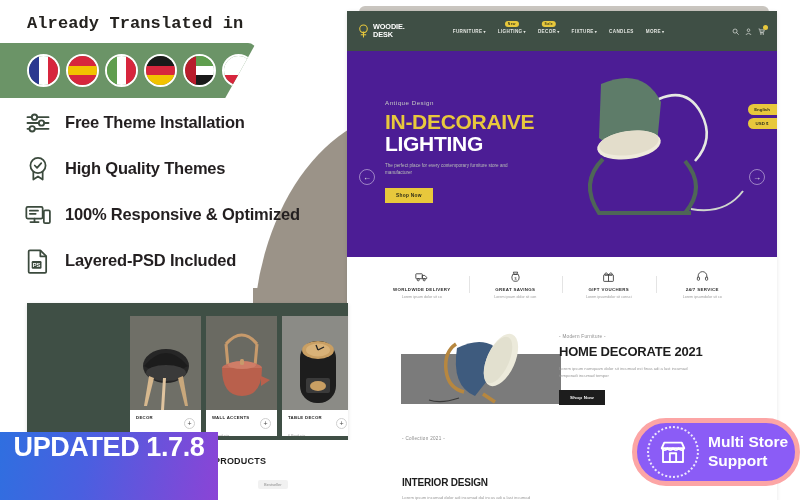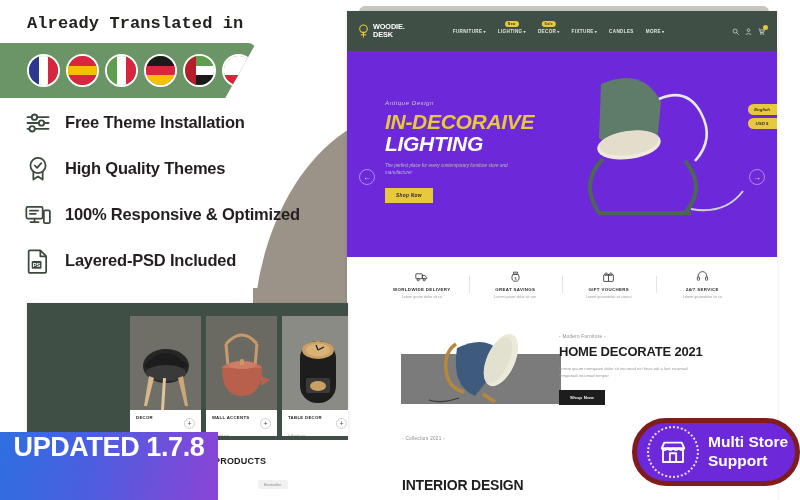--- a/index.html
+++ b/index.html
@@ -66,22 +66,22 @@
     background:linear-gradient(100deg,#2f6fe0 0%,#4a5fe0 40%,#8b44d6 100%);
     display:flex; align-items:flex-start; justify-content:center; z-index:30;
   }
   .updated-text {
     color:#fff; font-size:27px; font-weight:700; letter-spacing:-.4px;
   }
 
   
   .store-badge {
     position:absolute; left:632px; top:418px; width:168px; height:68px;
-    background:#6d28d9; border-radius:34px;
-    border:5px solid #7f1d1d;
+    background:#8b5cf6; border-radius:34px;
+    border:5px solid #fca5a5;
     display:flex; align-items:center; gap:9px; padding-left:10px; z-index:30;
   }
   .store-badge .circ {
     width:52px; height:52px; border-radius:50%;
     border:2px dotted rgba(255,255,255,.85);
     display:flex; align-items:center; justify-content:center; flex-shrink:0;
   }
   .store-badge .circ svg { width:30px; height:30px; }
   .store-badge .lbl {
     color:#ffffff; font-size:15.5px; font-weight:700; line-height:1.2;
@@ -117,21 +117,21 @@
   }
   .hdr-icons { position:absolute; right:12px; display:flex; align-items:center; gap:6px; }
   .hdr-icons svg { width:7px; height:7px; color:#dfe3de; display:block; }
   .cart-wrap { position:relative; }
   .cart-dot {
     position:absolute; right:-3px; top:-3px; width:5px; height:5px;
     background:#e8c83c; border-radius:50%;
   }
 
   
-  .hero { position:relative; height:206px; background:#6d28d9; overflow:hidden;font-style:italic; }
+  .hero { position:relative; height:206px; background:#4c1d95; overflow:hidden; }
   .hero-lamp {
     position:absolute; right:26px; top:8px; width:210px; height:190px;
   }
   .hero-text { position:absolute; left:38px; top:48px; width:190px; }
   .eyebrow { color:#c6cbc3; font-size:6.2px; letter-spacing:.5px; margin-bottom:5px; }
   .h-yellow { color:#e8c83c; font-size:21px; font-weight:700; letter-spacing:-.3px; line-height:1.04; }
   .h-white { color:#ffffff; font-size:21px; font-weight:700; letter-spacing:-.3px; line-height:1.04; }
   .hero-desc { color:#b9bfb7; font-size:4.6px; line-height:1.65; margin-top:7px; width:125px; }
   .hero-btn {
     display:inline-block; margin-top:11px; background:#e8c83c; color:#2d2d17;
@@ -180,21 +180,21 @@
   .dec-title { font-size:13px; font-weight:700; color:#1d1d1d; letter-spacing:-.2px; }
   .dec-desc { font-size:4.2px; color:#9a9a9a; line-height:1.75; margin-top:6px; width:142px; }
   .dec-btn {
     display:inline-block; margin-top:10px; background:#1d1d1d; color:#fff;
     font-size:4.4px; font-weight:700; padding:5px 11px; letter-spacing:.3px;
   }
 
   
   .interior { position:relative; height:76px; background:#fff; }
   .int-copy { position:absolute; left:55px; top:12px; width:220px; }
-  .int-title { font-size:14px; font-weight:700; color:#1d1d1d; letter-spacing:-.2px;margin-top:36px; }
+  .int-title { font-size:10px; font-weight:700; color:#1d1d1d; letter-spacing:-.2px;margin-top:36px; }
 
   
   .cat-panel {
     position:absolute; left:27px; top:303px; width:321px; height:140px;
     background:#3f4f45; z-index:12; box-shadow:0 1px 4px rgba(0,0,0,.12);
     overflow:hidden;
   }
   .cat-left { position:absolute; left:16px; top:48px; width:78px; }
   .cat-eyebrow { color:#b3bbb2; font-size:4.4px; letter-spacing:.2px; margin-bottom:5px; }
   .cat-title { color:#ffffff; font-size:11px; font-weight:700; line-height:1.12; letter-spacing:-.2px; }

